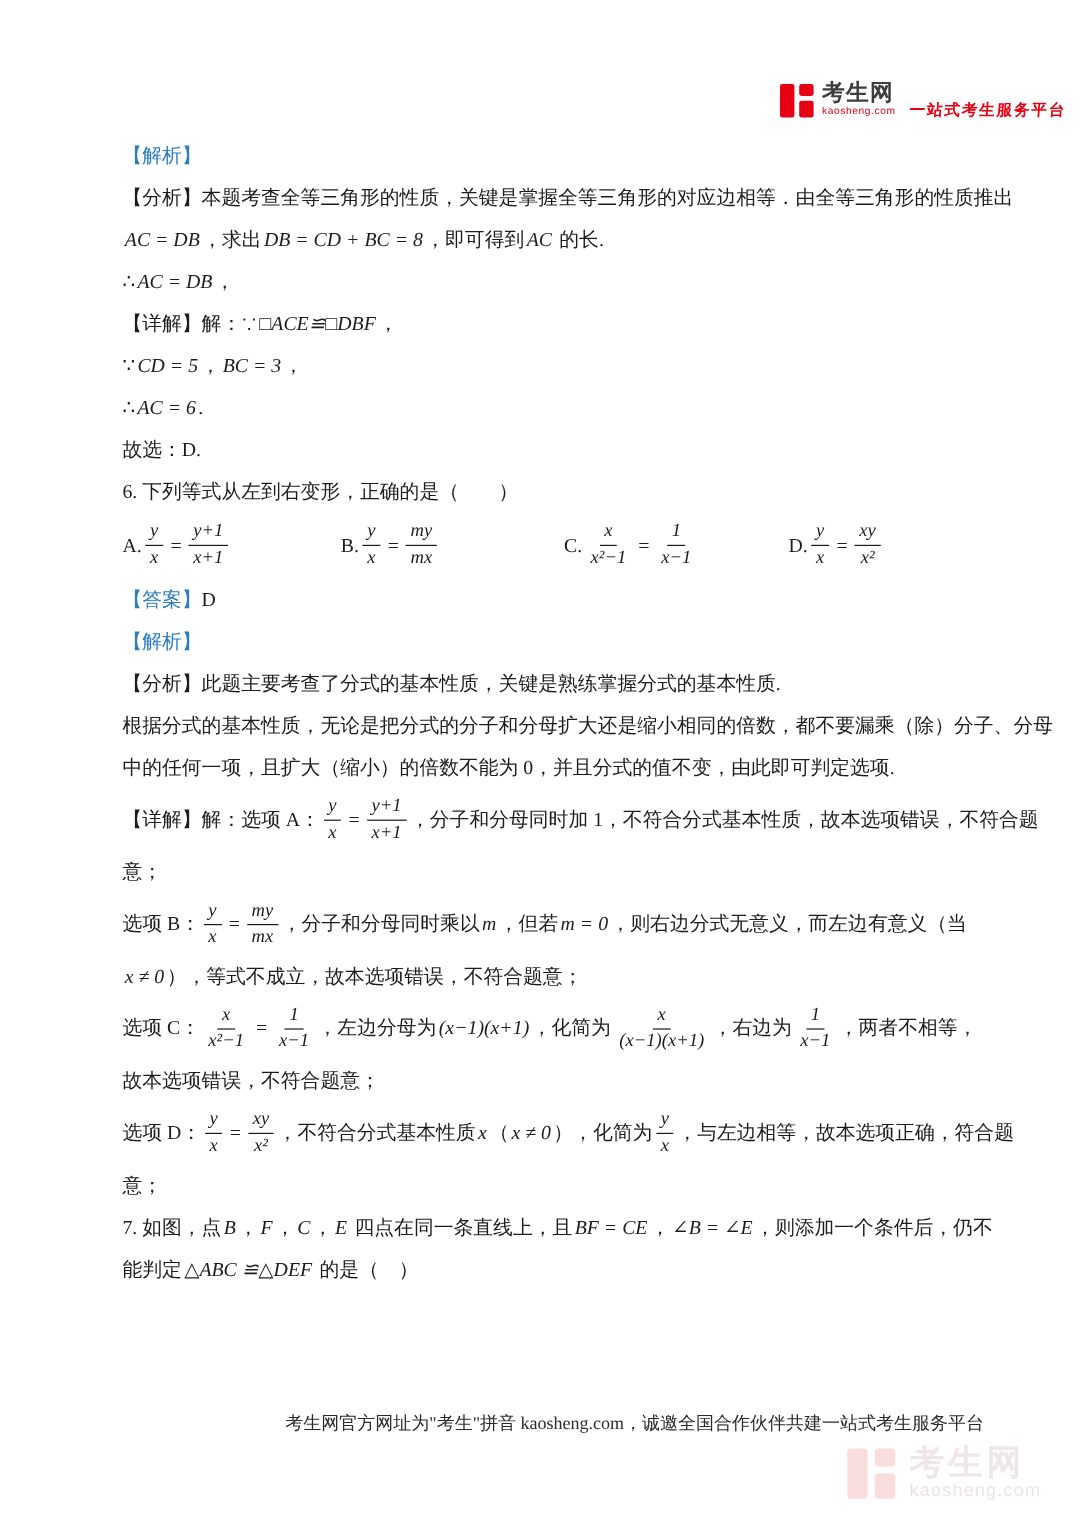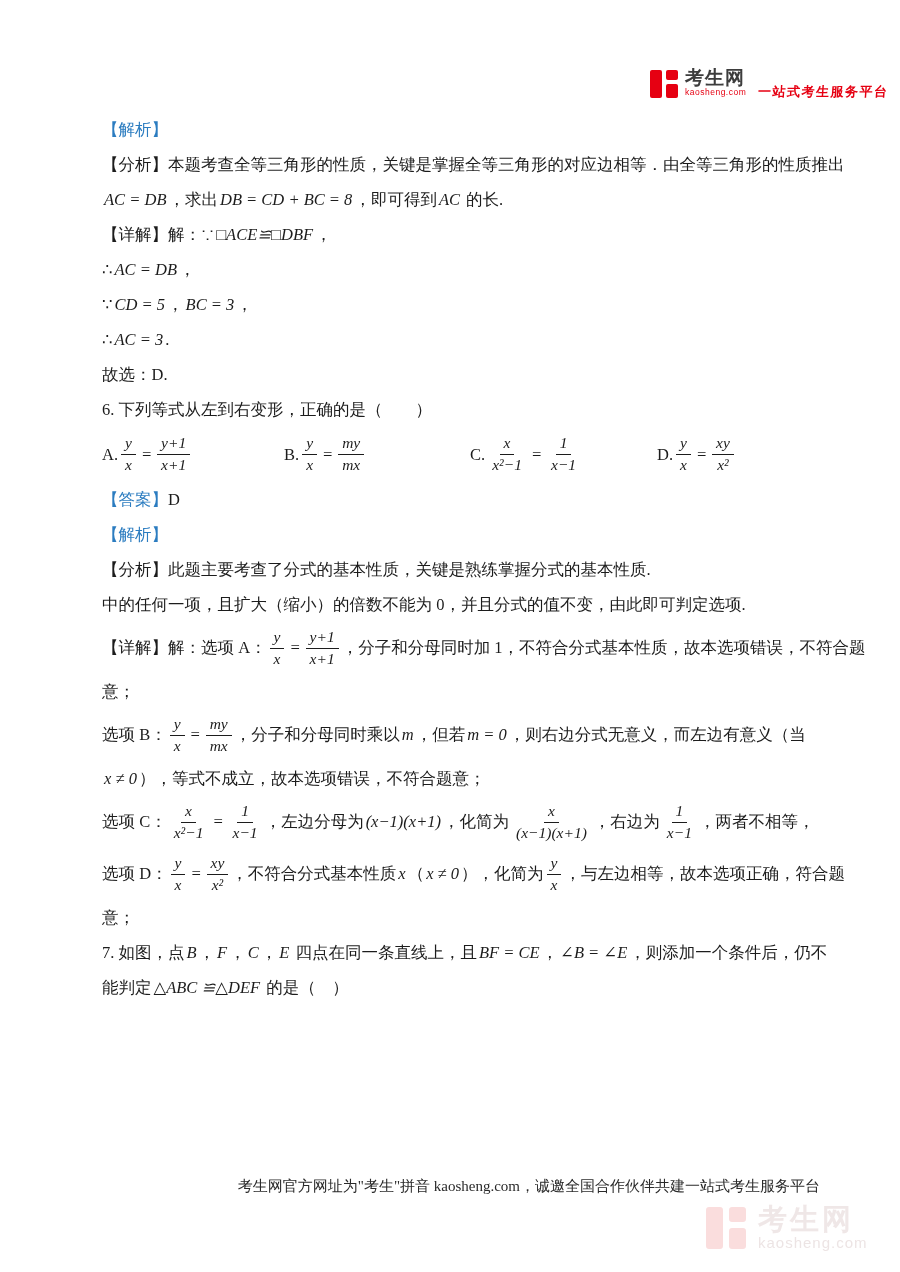--- a/index.html
+++ b/index.html
@@ -80,24 +80,24 @@
       <span class="brand-name">考生网</span>
       <span class="brand-domain">kaosheng.com</span>
     </span>
     <span class="tagline">一站式考生服务平台</span>
   </div>
 
   <main>
     <p class="line"><span class="seg-b">【解析】</span></p>
     <p class="line"><span class="seg-t">【分析】本题考查全等三角形的性质，关键是掌握全等三角形的对应边相等．由全等三角形的性质推出</span></p>
     <p class="line"><span class="seg-m">AC = DB</span><span class="seg-t">，求出</span><span class="seg-m">DB = CD + BC = 8</span><span class="seg-t">，即可得到</span><span class="seg-m">AC</span><span class="seg-t"> 的长.</span></p>
+    <p class="line"><span class="seg-t">∴</span><span class="seg-m">AC = DB</span><span class="seg-t">，</span></p>
     <p class="line"><span class="seg-t">【详解】解：∵</span><span class="seg-m">□ACE≌□DBF</span><span class="seg-t">，</span></p>
-    <p class="line"><span class="seg-t">∴</span><span class="seg-m">AC = DB</span><span class="seg-t">，</span></p>
     <p class="line"><span class="seg-t">∵</span><span class="seg-m">CD = 5</span><span class="seg-t">，</span><span class="seg-m">BC = 3</span><span class="seg-t">，</span></p>
-    <p class="line"><span class="seg-t">∴</span><span class="seg-m">AC = 3</span><span class="seg-t">.</span></p>
+    <p class="line"><span class="seg-t">∴</span><span class="seg-m">AC = 6</span><span class="seg-t">.</span></p>
     <p class="line"><span class="seg-t">故选：D.</span></p>
     <p class="line"><span class="seg-t">6. 下列等式从左到右变形，正确的是（　　）</span></p>
 
     <div class="options-row">
       <span class="opt opt-a">
           <span class="seg-t">A. </span>
           <span class="frac">
             <span class="num">y</span>
             <span class="den">x</span>
           </span>
@@ -141,20 +141,21 @@
           <span class="frac">
             <span class="num">xy</span>
             <span class="den">x²</span>
           </span>
         </span>
     </div>
 
     <p class="line"><span class="seg-b">【答案】</span><span class="seg-t">D</span></p>
     <p class="line"><span class="seg-b">【解析】</span></p>
     <p class="line"><span class="seg-t">【分析】此题主要考查了分式的基本性质，关键是熟练掌握分式的基本性质.</span></p>
+    <p class="line"><span class="seg-t">根据分式的基本性质，无论是把分式的分子和分母扩大还是缩小相同的倍数，都不要漏乘（除）分子、分母</span></p>
     <p class="line"><span class="seg-t">中的任何一项，且扩大（缩小）的倍数不能为 0，并且分式的值不变，由此即可判定选项.</span></p>
     <p class="line frac-line">
         <span class="seg-t">【详解】解：选项 A：</span>
         <span class="frac">
           <span class="num">y</span>
           <span class="den">x</span>
         </span>
         <span class="seg-m">=</span>
         <span class="frac">
           <span class="num">y+1</span>
@@ -199,20 +200,21 @@
           <span class="num">x</span>
           <span class="den">(x−1)(x+1)</span>
         </span>
         <span class="seg-t">，右边为</span>
         <span class="frac">
           <span class="num">1</span>
           <span class="den">x−1</span>
         </span>
         <span class="seg-t">，两者不相等，</span>
       </p>
+    <p class="line"><span class="seg-t">故本选项错误，不符合题意；</span></p>
     <p class="line frac-line">
         <span class="seg-t">选项 D：</span>
         <span class="frac">
           <span class="num">y</span>
           <span class="den">x</span>
         </span>
         <span class="seg-m">=</span>
         <span class="frac">
           <span class="num">xy</span>
           <span class="den">x²</span>

